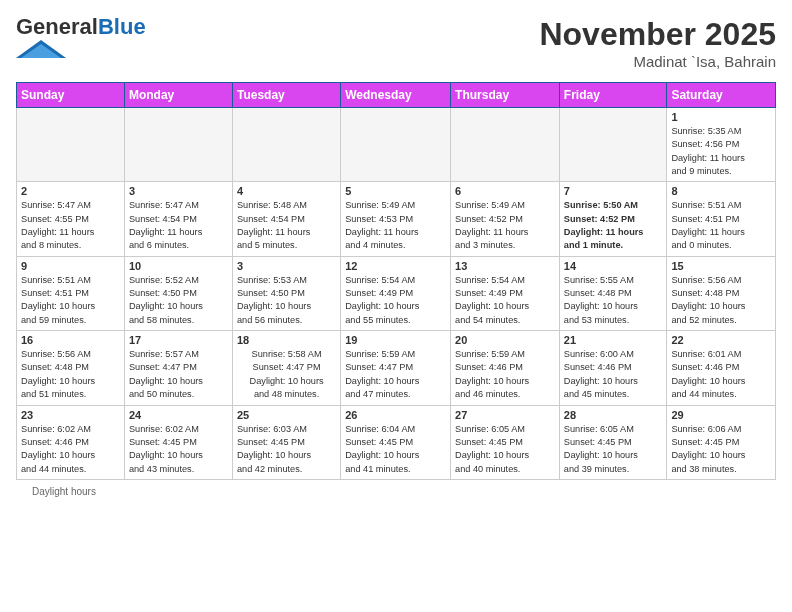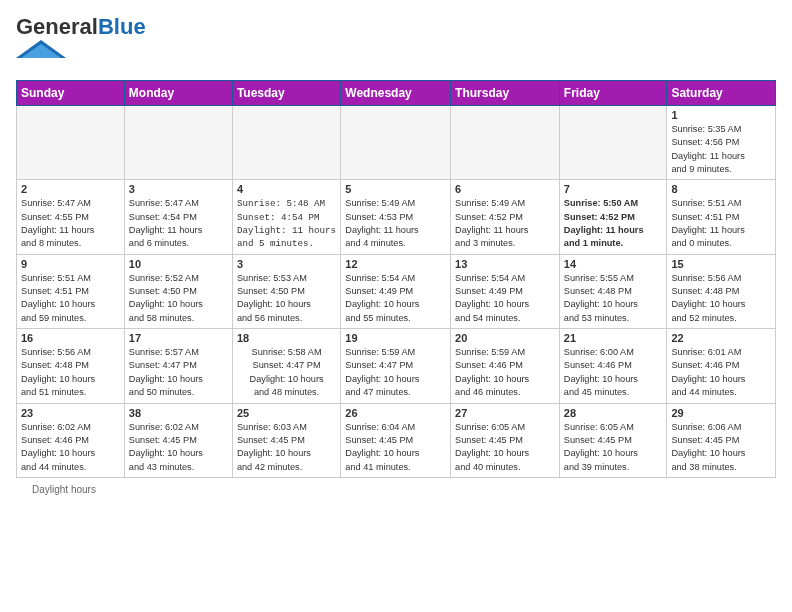--- a/index.html
+++ b/index.html
@@ -7,21 +7,21 @@
       font-family: Arial, sans-serif;
       background: #fff;
       width: 792px;
       min-height: 612px;
       padding: 16px;
     }
     .header {
       display: flex;
       justify-content: space-between;
       align-items: flex-start;
-      margin-bottom: 22px;
+      margin-bottom: 12px;
     }
     .logo {
       display: flex;
       flex-direction: column;
       align-items: flex-start;
     }
     .logo-text {
       font-size: 22px;
       font-weight: bold;
       color: #333;
@@ -44,21 +44,21 @@
     .subtitle {
       font-size: 15px;
       color: #555;
     }
     .calendar {
       width: 100%;
       border-collapse: collapse;
       border: 1px solid #ccc;
     }
     .calendar thead tr th {
-      background-color: #a21caf;
+      background-color: #d946ef;
       color: #fff;
       font-size: 12px;
       font-weight: bold;
       padding: 5px 4px;
       text-align: left;
       border: 1px solid #1a5a99;
     }
     .calendar tbody tr td {
       vertical-align: top;
       padding: 3px 4px;
@@ -97,20 +97,24 @@
 <div class="header">
   <div class="logo">
     <div class="logo-text">
       <span>General</span><span class="blue">Blue</span>
     </div>
 
     <svg class="logo-icon" viewBox="0 0 50 18" xmlns="http://www.w3.org/2000/svg">
       <polygon points="0,18 25,0 50,18" fill="#1a6db5"></polygon>
       <polygon points="5,18 25,4 45,18" fill="#4a9fe0"></polygon>
     </svg>
+  </div>
+  <div class="title-block">
+    <div class="month-title">November 2025</div>
+    <div class="subtitle">Madinat `Isa, Bahrain</div>
   </div>
 </div>
 
 <table class="calendar">
   <thead>
     <tr id="dow-row">
         <th>Sunday</th>
         <th>Monday</th>
         <th>Tuesday</th>
         <th>Wednesday</th>
@@ -145,21 +149,21 @@
         </td>
         <td>
           <span class="day-num">3</span>
           <div class="day-info" style="white-space: pre-line;">Sunrise: 5:47 AM
 Sunset: 4:54 PM
 Daylight: 11 hours
 and 6 minutes.</div>
         </td>
         <td>
           <span class="day-num">4</span>
-          <div class="day-info" style="white-space: pre-line; font-family: Liberation Mono, monospace;">Sunrise: 5:48 AM
+          <div class="day-info" style="white-space: pre-line;">Sunrise: 5:48 AM
 Sunset: 4:54 PM
 Daylight: 11 hours
 and 5 minutes.</div>
         </td>
         <td>
           <span class="day-num">5</span>
           <div class="day-info" style="white-space: pre-line;">Sunrise: 5:49 AM
 Sunset: 4:53 PM
 Daylight: 11 hours
 and 4 minutes.</div>
@@ -290,21 +294,21 @@
       </tr>
       <tr>
         <td>
           <span class="day-num">23</span>
           <div class="day-info" style="white-space: pre-line;">Sunrise: 6:02 AM
 Sunset: 4:46 PM
 Daylight: 10 hours
 and 44 minutes.</div>
         </td>
         <td>
-          <span class="day-num">38</span>
+          <span class="day-num">24</span>
           <div class="day-info" style="white-space: pre-line;">Sunrise: 6:02 AM
 Sunset: 4:45 PM
 Daylight: 10 hours
 and 43 minutes.</div>
         </td>
         <td>
           <span class="day-num">25</span>
           <div class="day-info" style="white-space: pre-line;">Sunrise: 6:03 AM
 Sunset: 4:45 PM
 Daylight: 10 hours

